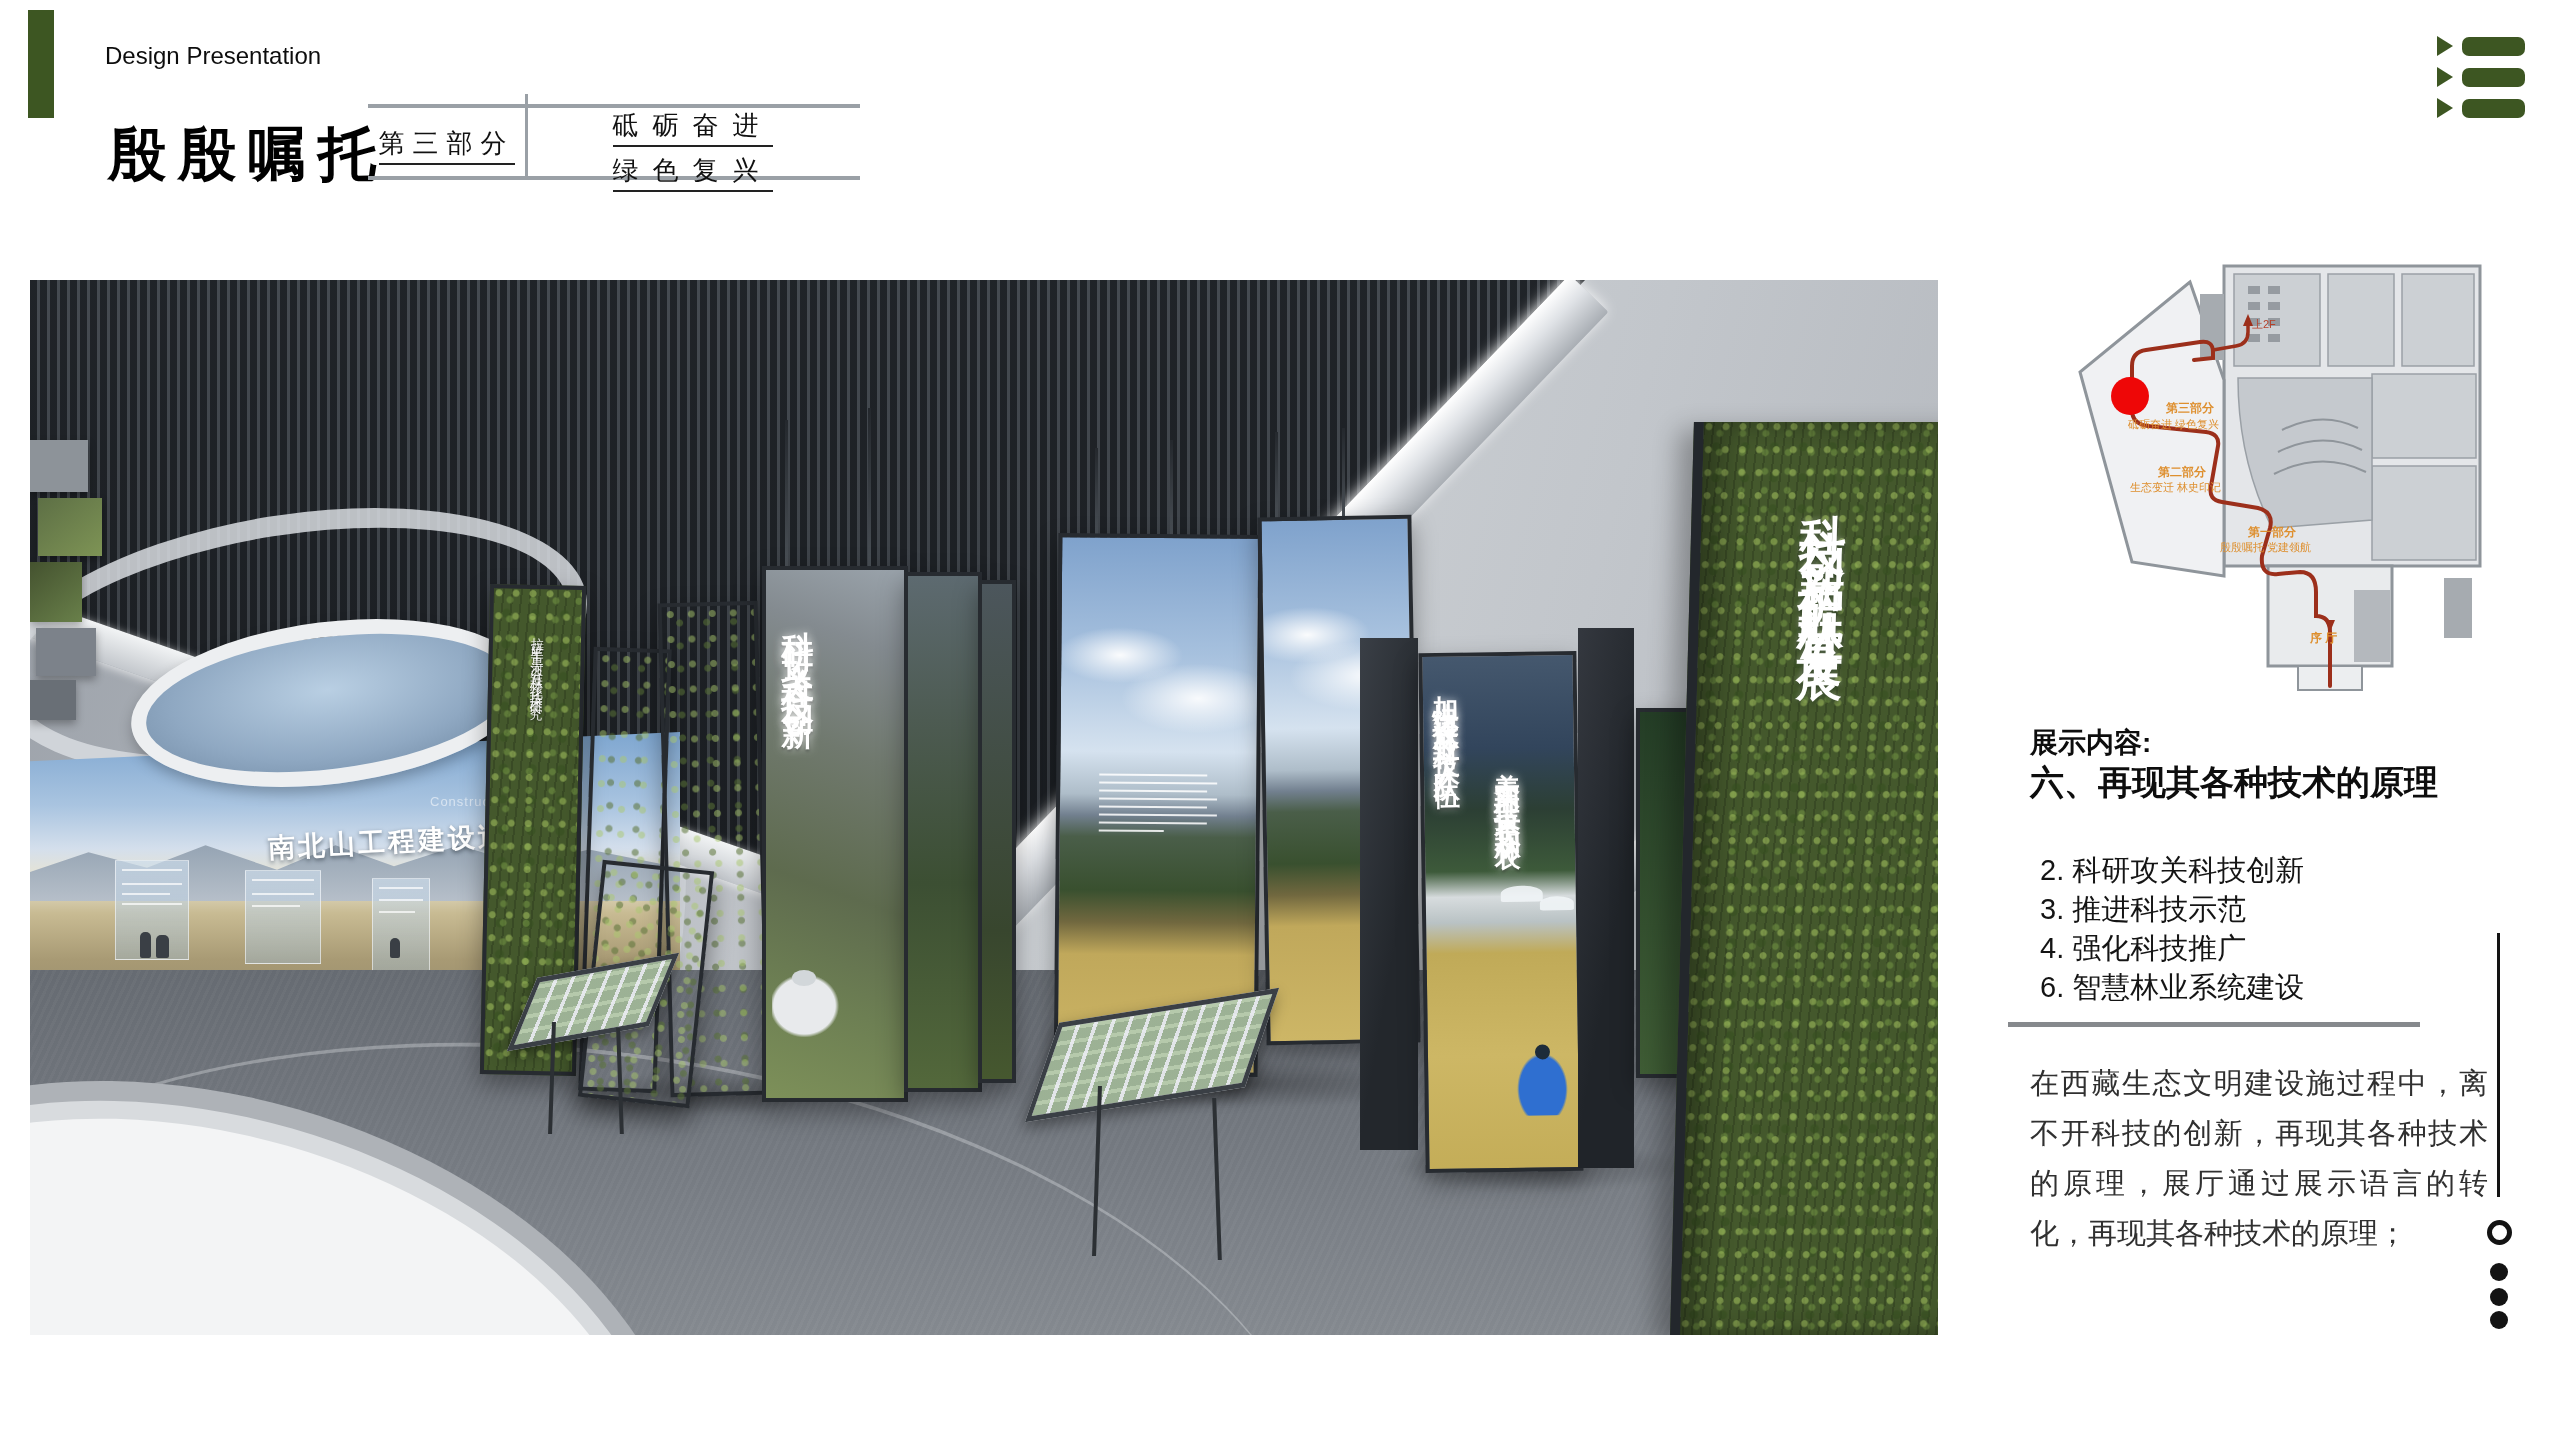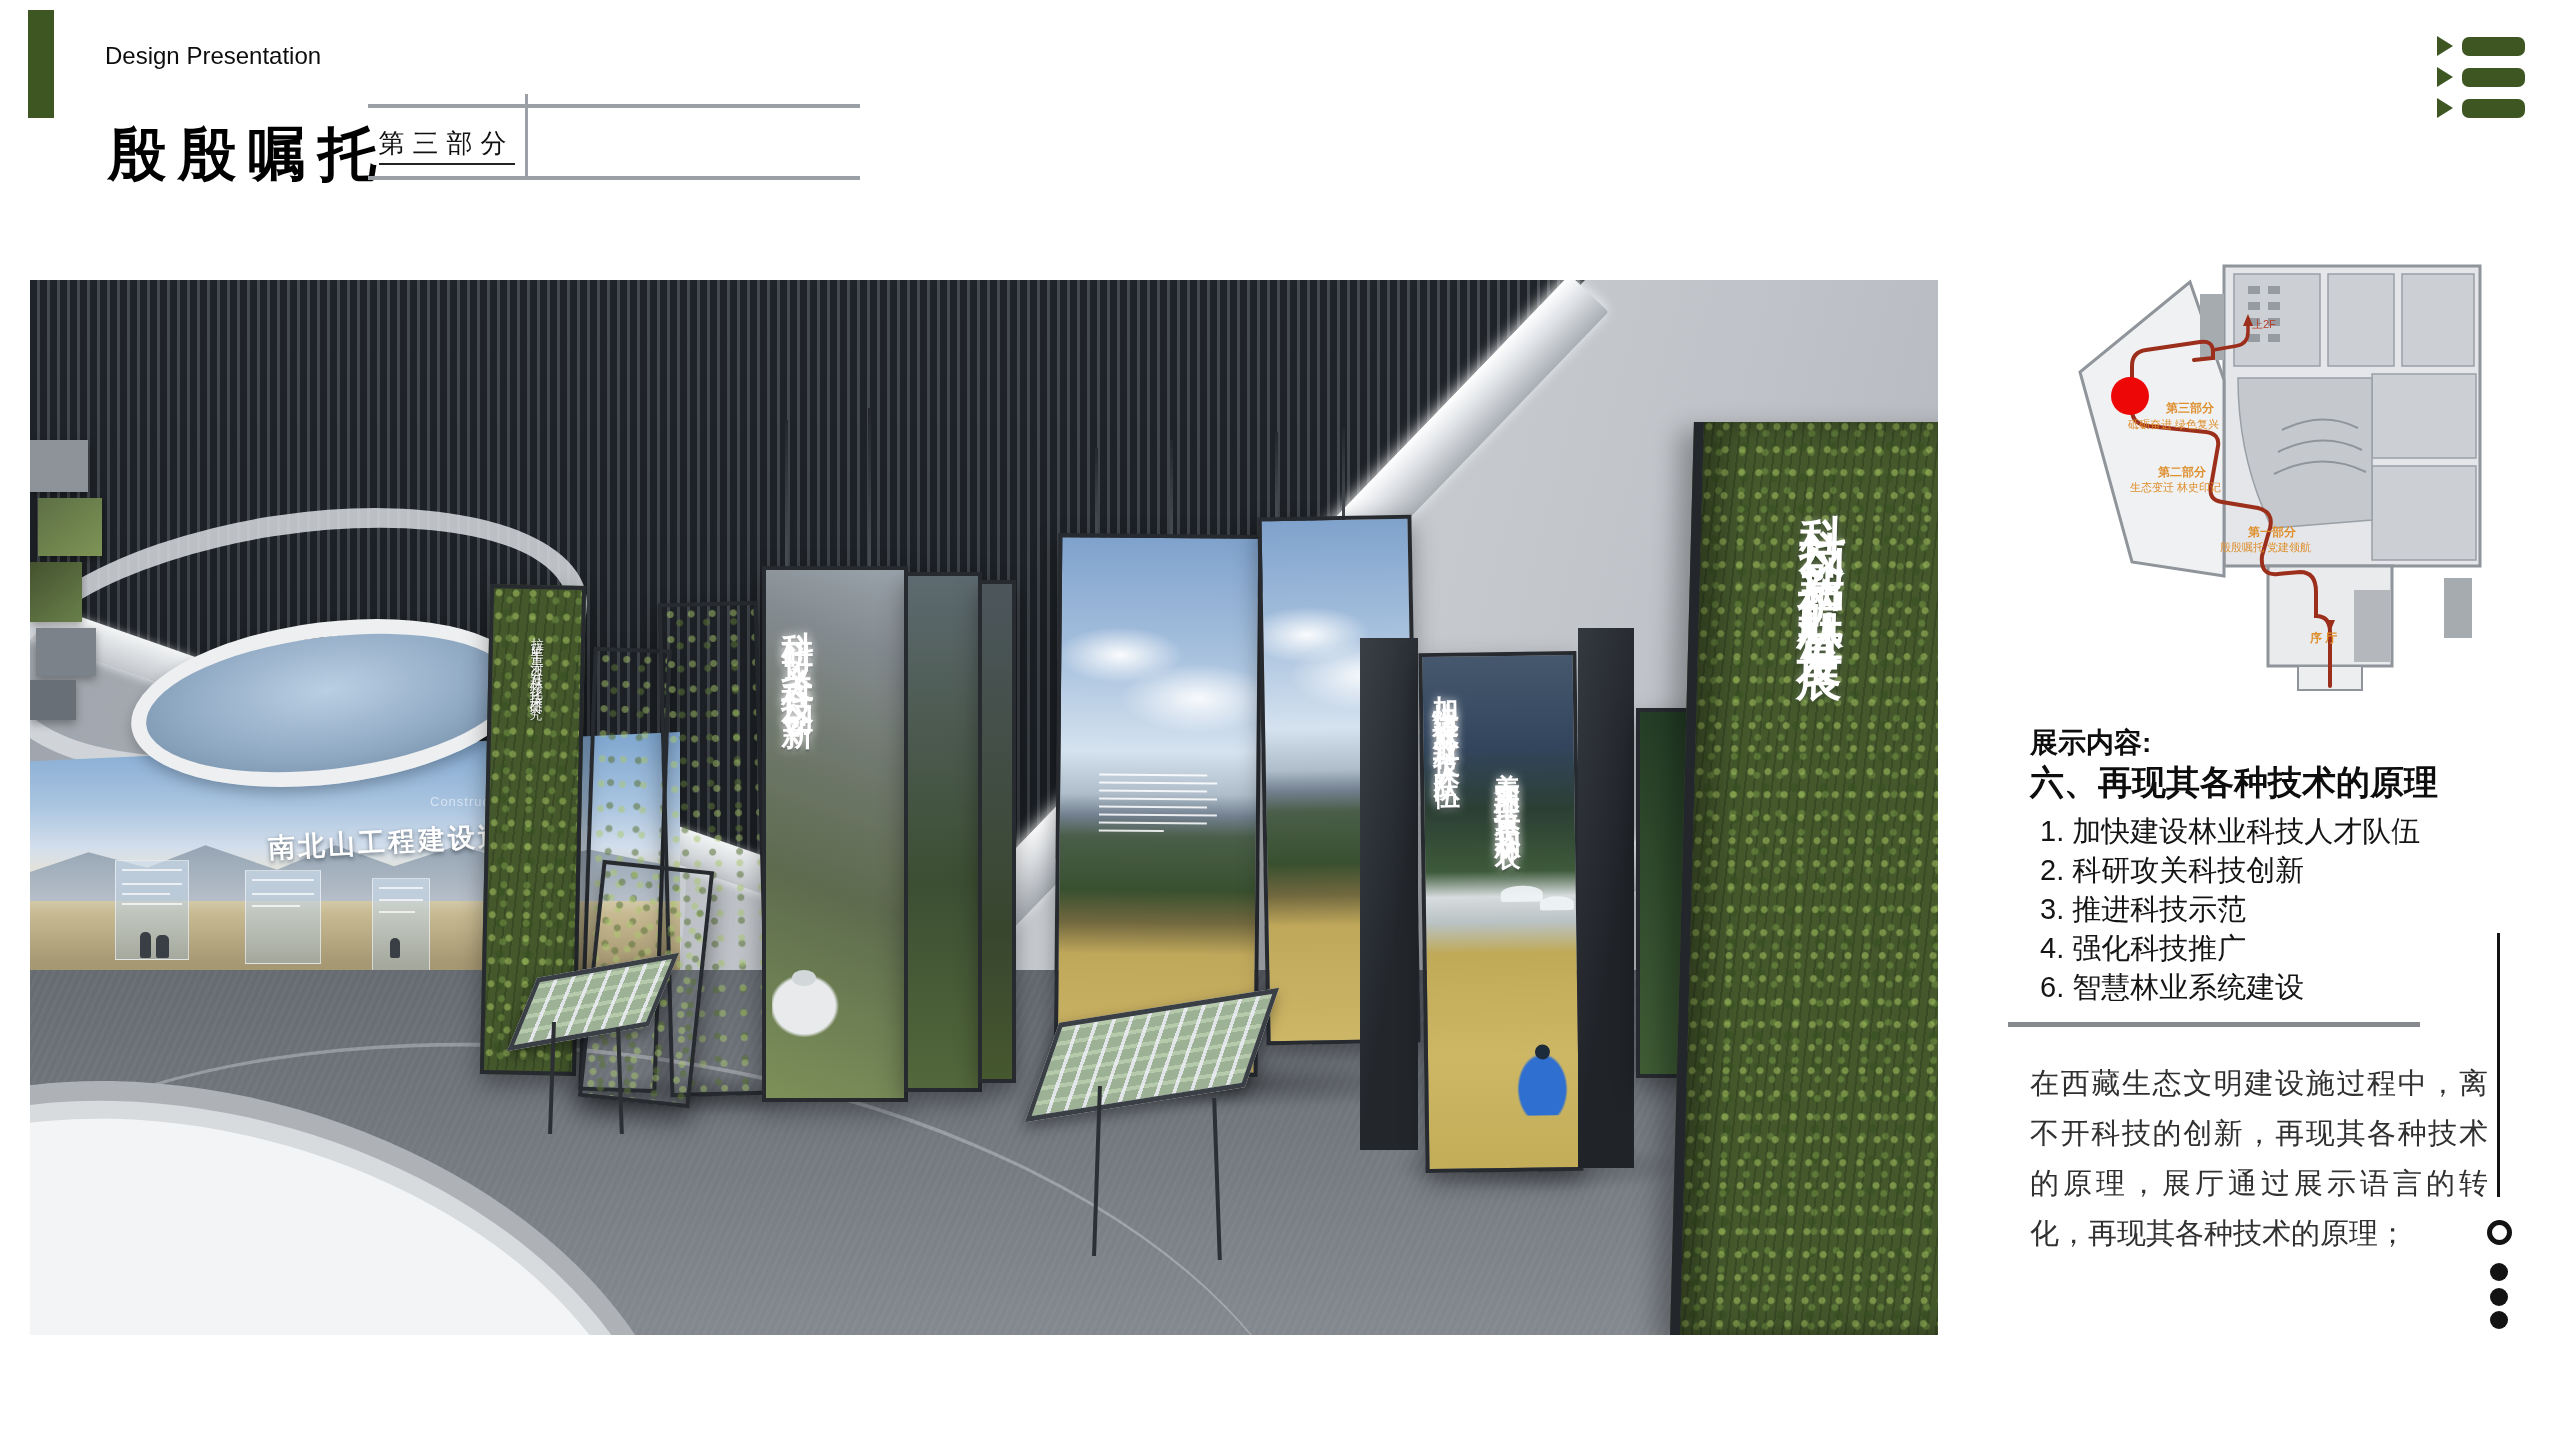--- a/index.html
+++ b/index.html
@@ -172,20 +172,24 @@
   <div class="accent-bar"></div>
   <div class="title-en">Design Presentation</div>
   <div class="title-cn">殷殷嘱托</div>
   <div class="part-table">
     <div class="pt-topline"></div>
     <div class="pt-bottomline"></div>
     <div class="pt-vline"></div>
     <div class="pt-left">
       <span>第三部分</span>
     </div>
+    <div class="pt-right">
+      <span>砥砺奋进</span>
+      <span>绿色复兴</span>
+    </div>
   </div>
   <div class="menu-icon">
     <div class="menu-row">
         <span class="menu-tri"></span>
         <span class="menu-bar"></span>
       </div>
     <div class="menu-row">
         <span class="menu-tri"></span>
         <span class="menu-bar"></span>
       </div>
@@ -355,21 +359,20 @@
       <text class="fp-sub" x="58" y="231">生态变迁 林史印记</text>
       <text class="fp-label" x="176" y="276">第一部分</text>
       <text class="fp-sub" x="148" y="291">殷殷嘱托 党建领航</text>
       <text class="fp-label" x="238" y="382">序 厅</text>
       <text class="fp-sub" x="180" y="68" style="fill:#b5402a;">上2F</text>
     </g>
   </svg>
 
   <div class="c-heading">展示内容:</div>
   <div class="c-title">六、再现其各种技术的原理</div>
-  <div class="c-item" style="top:812px;">1. 加快建设林业科技人才队伍</div>
   <div class="c-item" style="top:851px;">2. 科研攻关科技创新</div>
   <div class="c-item" style="top:890px;">3. 推进科技示范</div>
   <div class="c-item" style="top:929px;">4. 强化科技推广</div>
   <div class="c-item" style="top:968px;">6. 智慧林业系统建设</div>
   <div class="divider"></div>
   <div class="c-para">在西藏生态文明建设施过程中，离不开科技的创新，再现其各种技术的原理，展厅通过展示语言的转化，再现其各种技术的原理；</div>
 
   <div class="pag-line"></div>
   <div class="pag-circle"></div>
   <div class="pag-dot pd1"></div>

